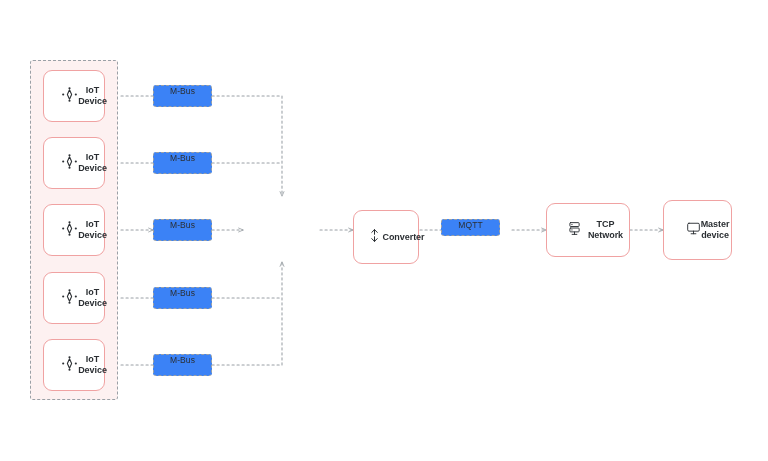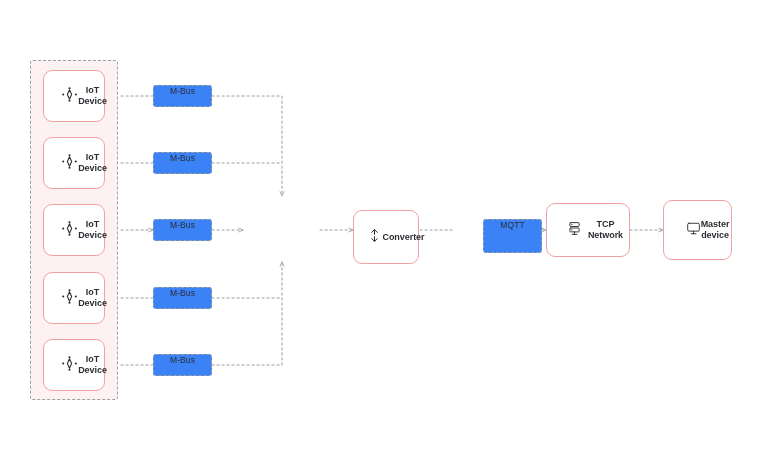--- a/index.html
+++ b/index.html
@@ -213,21 +213,21 @@
       <svg width="15" height="15" viewBox="0 0 24 24" fill="none" stroke="#2b2f33" stroke-width="1.6" stroke-linecap="round" stroke-linejoin="round">
         <path d="M12 2.6 V21.4"></path>
         <path d="M7.6 7 L12 2.6 L16.4 7"></path>
         <path d="M7.6 17 L12 21.4 L16.4 17"></path>
         <rect x="4.6" y="10.7" width="14.8" height="2.6" fill="#ffffff" stroke="none"></rect>
       </svg>
     </span>
     <span class="node-label">Converter</span>
   </div>
 
-  <div class="pill" style="left:441px; top:219px; width:59px; height:34px;margin-left:42px;">
+  <div class="pill" style="left:441px; top:219px; width:59px; height:17px;">
     <span class="pill-label">MQTT</span>
   </div>
 
   <div class="node" style="left:663px; top:200px; width:69px; height:60px;">
     <span class="node-icon">
       <svg width="15" height="15" viewBox="0 0 24 24" fill="none" stroke="#2b2f33" stroke-width="1.5" stroke-linecap="round" stroke-linejoin="round">
         <rect x="2.7" y="3.6" width="18.6" height="12.6" rx="2"></rect>
         <path d="M12 16.2 V20.4"></path>
         <path d="M8.2 20.4 H15.8"></path>
       </svg>

